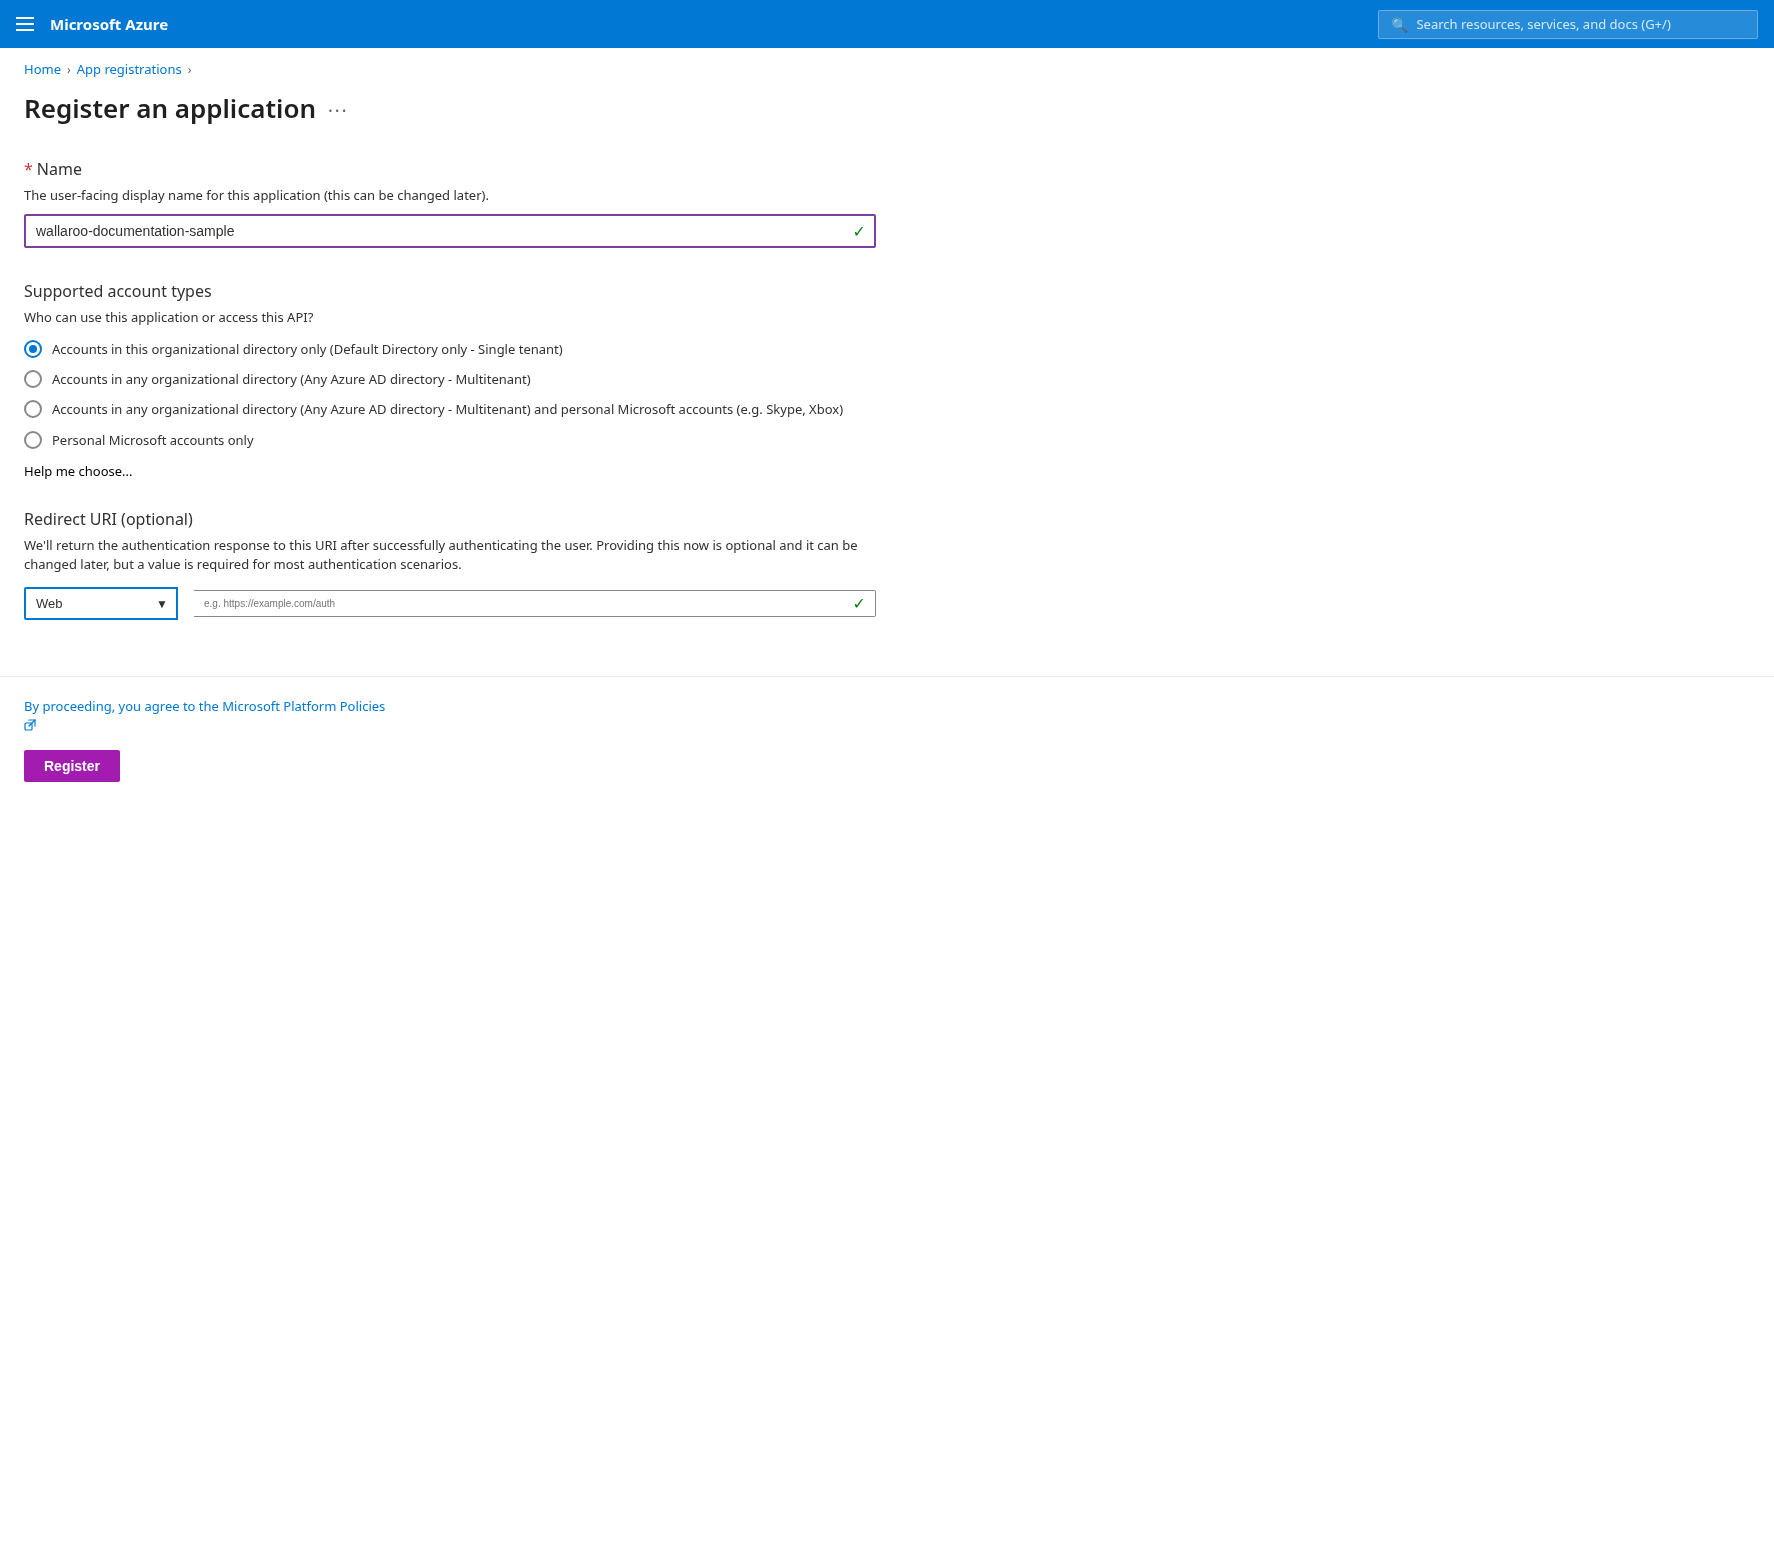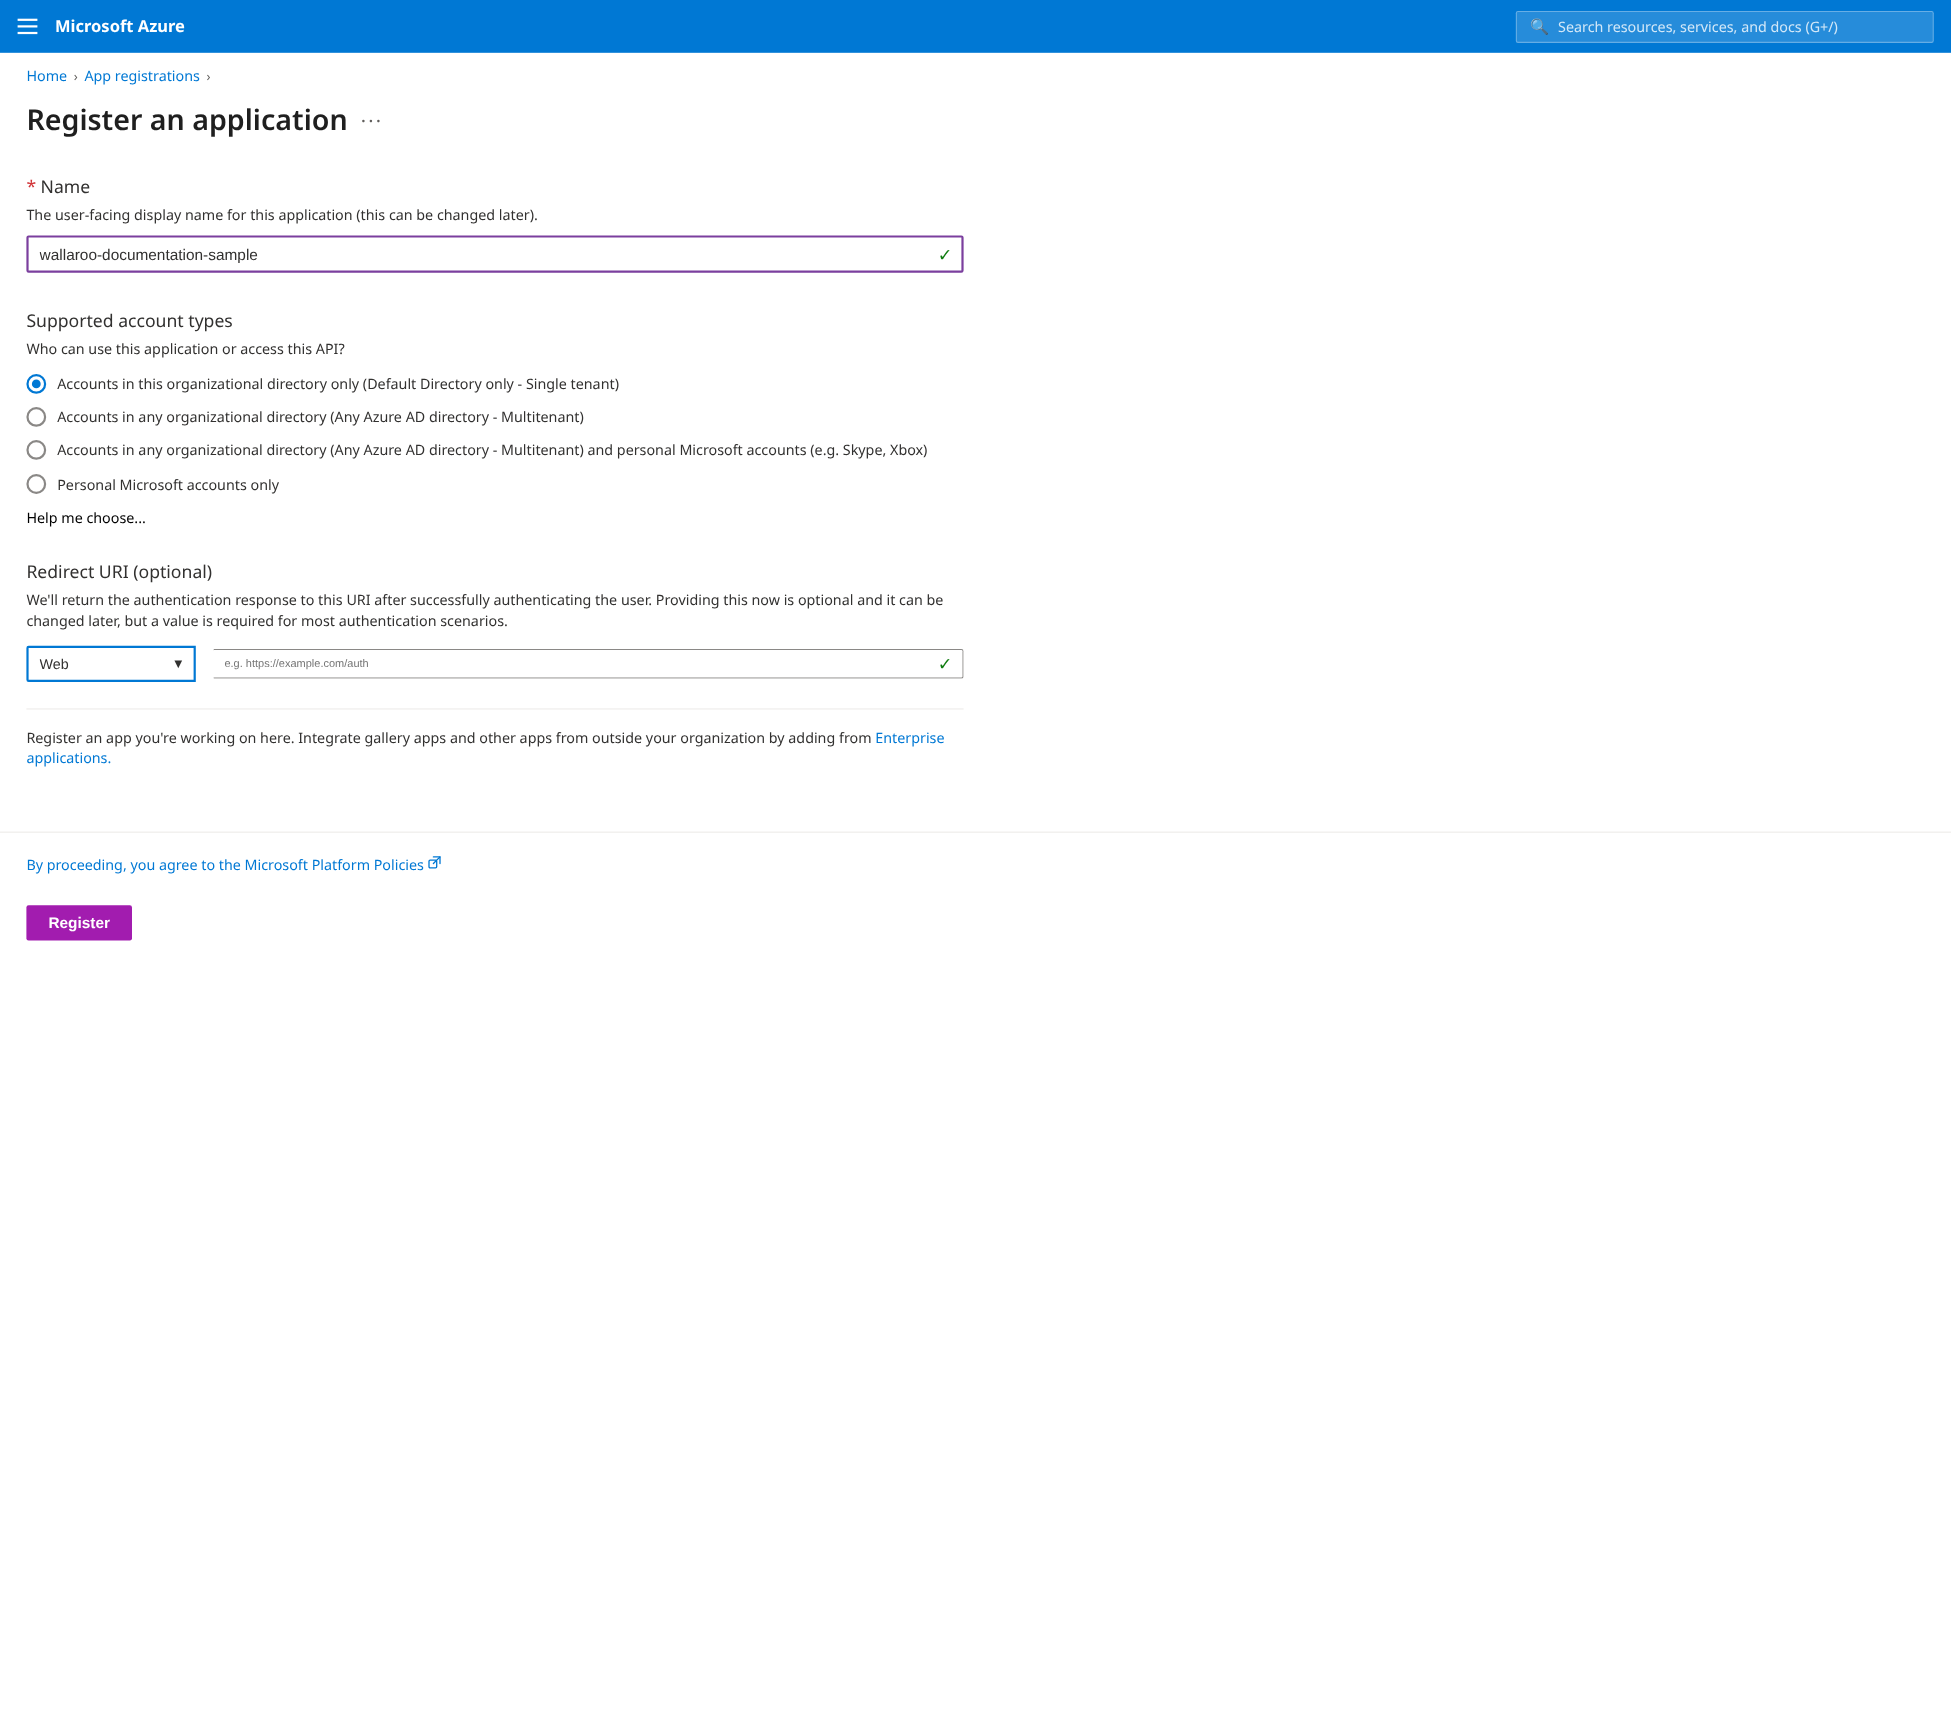--- a/index.html
+++ b/index.html
@@ -170,22 +170,22 @@
     }
     .bottom-link { color: #0078d4; text-decoration: none; }
 
     
     .footer {
       border-top: 1px solid #edebe9;
       padding: 20px 24px;
       background: #fff;
     }
     .policy-link-row {
-      margin-bottom: 28px;
-      display: flex; align-items: center; gap: 4px;
+      margin-bottom: 16px;
+      display: flex; align-items: flex-start; gap: 4px; flex-direction: column;
     }
     .policy-link {
       color: #0078d4; text-decoration: none; font-size: 13px;
     }
     .external-icon {
       font-size: 11px; color: #0078d4;
     }
     .register-btn {
       background: #a21caf;
       color: #fff;
@@ -277,24 +277,20 @@
         </select>
         <span class="select-arrow">▼</span>
       </div>
       <div class="redirect-url-wrapper">
         <input class="redirect-url-input" type="text" placeholder="e.g. https://example.com/auth" style="">
         <span class="redirect-url-check">✓</span>
       </div>
     </div>
   </div>
 
-  <div class="bottom-info">
-    <span>Register an app you're working on here. Integrate gallery apps and other apps from outside your organization by adding from</span>
-    <a href="#" class="bottom-link">Enterprise applications.</a>
-  </div>
 
 </div>
 
 <div class="footer">
   <div class="policy-link-row">
     <a href="#" class="policy-link">By proceeding, you agree to the Microsoft Platform Policies</a>
     <span class="external-icon">
       <svg width="12" height="12" viewBox="0 0 12 12" fill="none" xmlns="http://www.w3.org/2000/svg">
         <rect x="1" y="4" width="7" height="7" rx="1" stroke="#0078d4" stroke-width="1.2" fill="none"></rect>
         <path d="M5 1h6v6" stroke="#0078d4" stroke-width="1.2" stroke-linecap="round" stroke-linejoin="round"></path>

